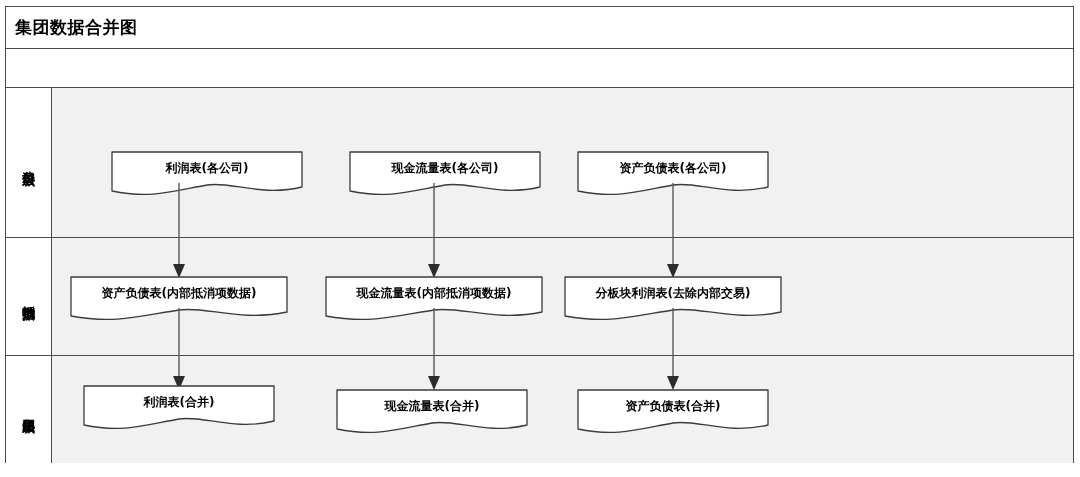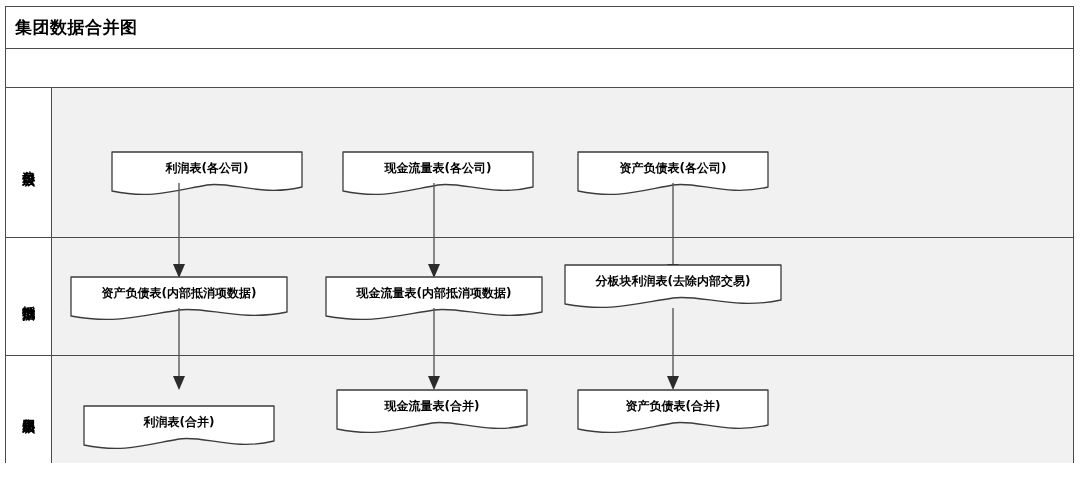--- a/index.html
+++ b/index.html
@@ -103,21 +103,21 @@
         </div>
         <div class="lane-body">
 
           <div class="doc" style="--w:192px;left:31px;top:63px;margin-left:28px;">
             <svg width="192" height="50" viewBox="0 0 192 50">
               <path d="M1,1 L191,1 L191,36 C150,46 120,30 96,34 C62,40 40,48 1,40 Z" fill="#ffffff" stroke="#3b3b3b" stroke-width="1.3" stroke-linejoin="round"></path>
             </svg>
             <div class="doc-label">利润表(各公司)</div>
           </div>
 
-          <div class="doc" style="--w:192px;left:290px;top:63px;">
+          <div class="doc" style="--w:192px;left:297px;top:63px;">
             <svg width="192" height="50" viewBox="0 0 192 50">
               <path d="M1,1 L191,1 L191,36 C150,46 120,30 96,34 C62,40 40,48 1,40 Z" fill="#ffffff" stroke="#3b3b3b" stroke-width="1.3" stroke-linejoin="round"></path>
             </svg>
             <div class="doc-label">现金流量表(各公司)</div>
           </div>
 
           <div class="doc" style="--w:192px;left:525px;top:63px;">
             <svg width="192" height="50" viewBox="0 0 192 50">
               <path d="M1,1 L191,1 L191,36 C150,46 120,30 96,34 C62,40 40,48 1,40 Z" fill="#ffffff" stroke="#3b3b3b" stroke-width="1.3" stroke-linejoin="round"></path>
             </svg>
@@ -155,21 +155,21 @@
             <div class="doc-label">资产负债表(内部抵消项数据)</div>
           </div>
 
           <div class="doc" style="--w:218px;left:273px;top:38px;">
             <svg width="218" height="50" viewBox="0 0 218 50">
               <path d="M1,1 L217,1 L217,36 C170,46 136,30 109,34 C70,40 45,48 1,40 Z" fill="#ffffff" stroke="#3b3b3b" stroke-width="1.3" stroke-linejoin="round"></path>
             </svg>
             <div class="doc-label">现金流量表(内部抵消项数据)</div>
           </div>
 
-          <div class="doc" style="--w:218px;left:512px;top:26px;">
+          <div class="doc" style="--w:218px;left:512px;top:38px;">
             <svg width="218" height="50" viewBox="0 0 218 50">
               <path d="M1,1 L217,1 L217,36 C170,46 136,30 109,34 C70,40 45,48 1,40 Z" fill="#ffffff" stroke="#3b3b3b" stroke-width="1.3" stroke-linejoin="round"></path>
             </svg>
             <div class="doc-label">分板块利润表(去除内部交易)</div>
           </div>
 
           <svg class="conn" style="left:0;top:70px;width:720px;height:50px;">
             <line x1="127" y1="0" x2="127" y2="50" stroke="#595959" stroke-width="1.4"></line>
             <line x1="382" y1="0" x2="382" y2="50" stroke="#595959" stroke-width="1.4"></line>
             <line x1="621" y1="0" x2="621" y2="50" stroke="#595959" stroke-width="1.4"></line>
@@ -186,21 +186,21 @@
 
           <svg class="conn" style="left:0;top:0;width:720px;height:34px;">
             <line x1="127" y1="0" x2="127" y2="27" stroke="#595959" stroke-width="1.4"></line>
             <polygon points="121,20 133,20 127,34" fill="#2b2b2b"></polygon>
             <line x1="382" y1="0" x2="382" y2="27" stroke="#595959" stroke-width="1.4"></line>
             <polygon points="376,20 388,20 382,34" fill="#2b2b2b"></polygon>
             <line x1="621" y1="0" x2="621" y2="27" stroke="#595959" stroke-width="1.4"></line>
             <polygon points="615,20 627,20 621,34" fill="#2b2b2b"></polygon>
           </svg>
 
-          <div class="doc" style="--w:192px;left:31px;top:49px;text-align:center;">
+          <div class="doc" style="--w:192px;left:31px;top:29px;text-align:center;">
             <svg width="192" height="50" viewBox="0 0 192 50">
               <path d="M1,1 L191,1 L191,36 C150,46 120,30 96,34 C62,40 40,48 1,40 Z" fill="#ffffff" stroke="#3b3b3b" stroke-width="1.3" stroke-linejoin="round"></path>
             </svg>
             <div class="doc-label">利润表(合并)</div>
           </div>
 
           <div class="doc" style="--w:192px;left:284px;top:33px;">
             <svg width="192" height="50" viewBox="0 0 192 50">
               <path d="M1,1 L191,1 L191,36 C150,46 120,30 96,34 C62,40 40,48 1,40 Z" fill="#ffffff" stroke="#3b3b3b" stroke-width="1.3" stroke-linejoin="round"></path>
             </svg>

